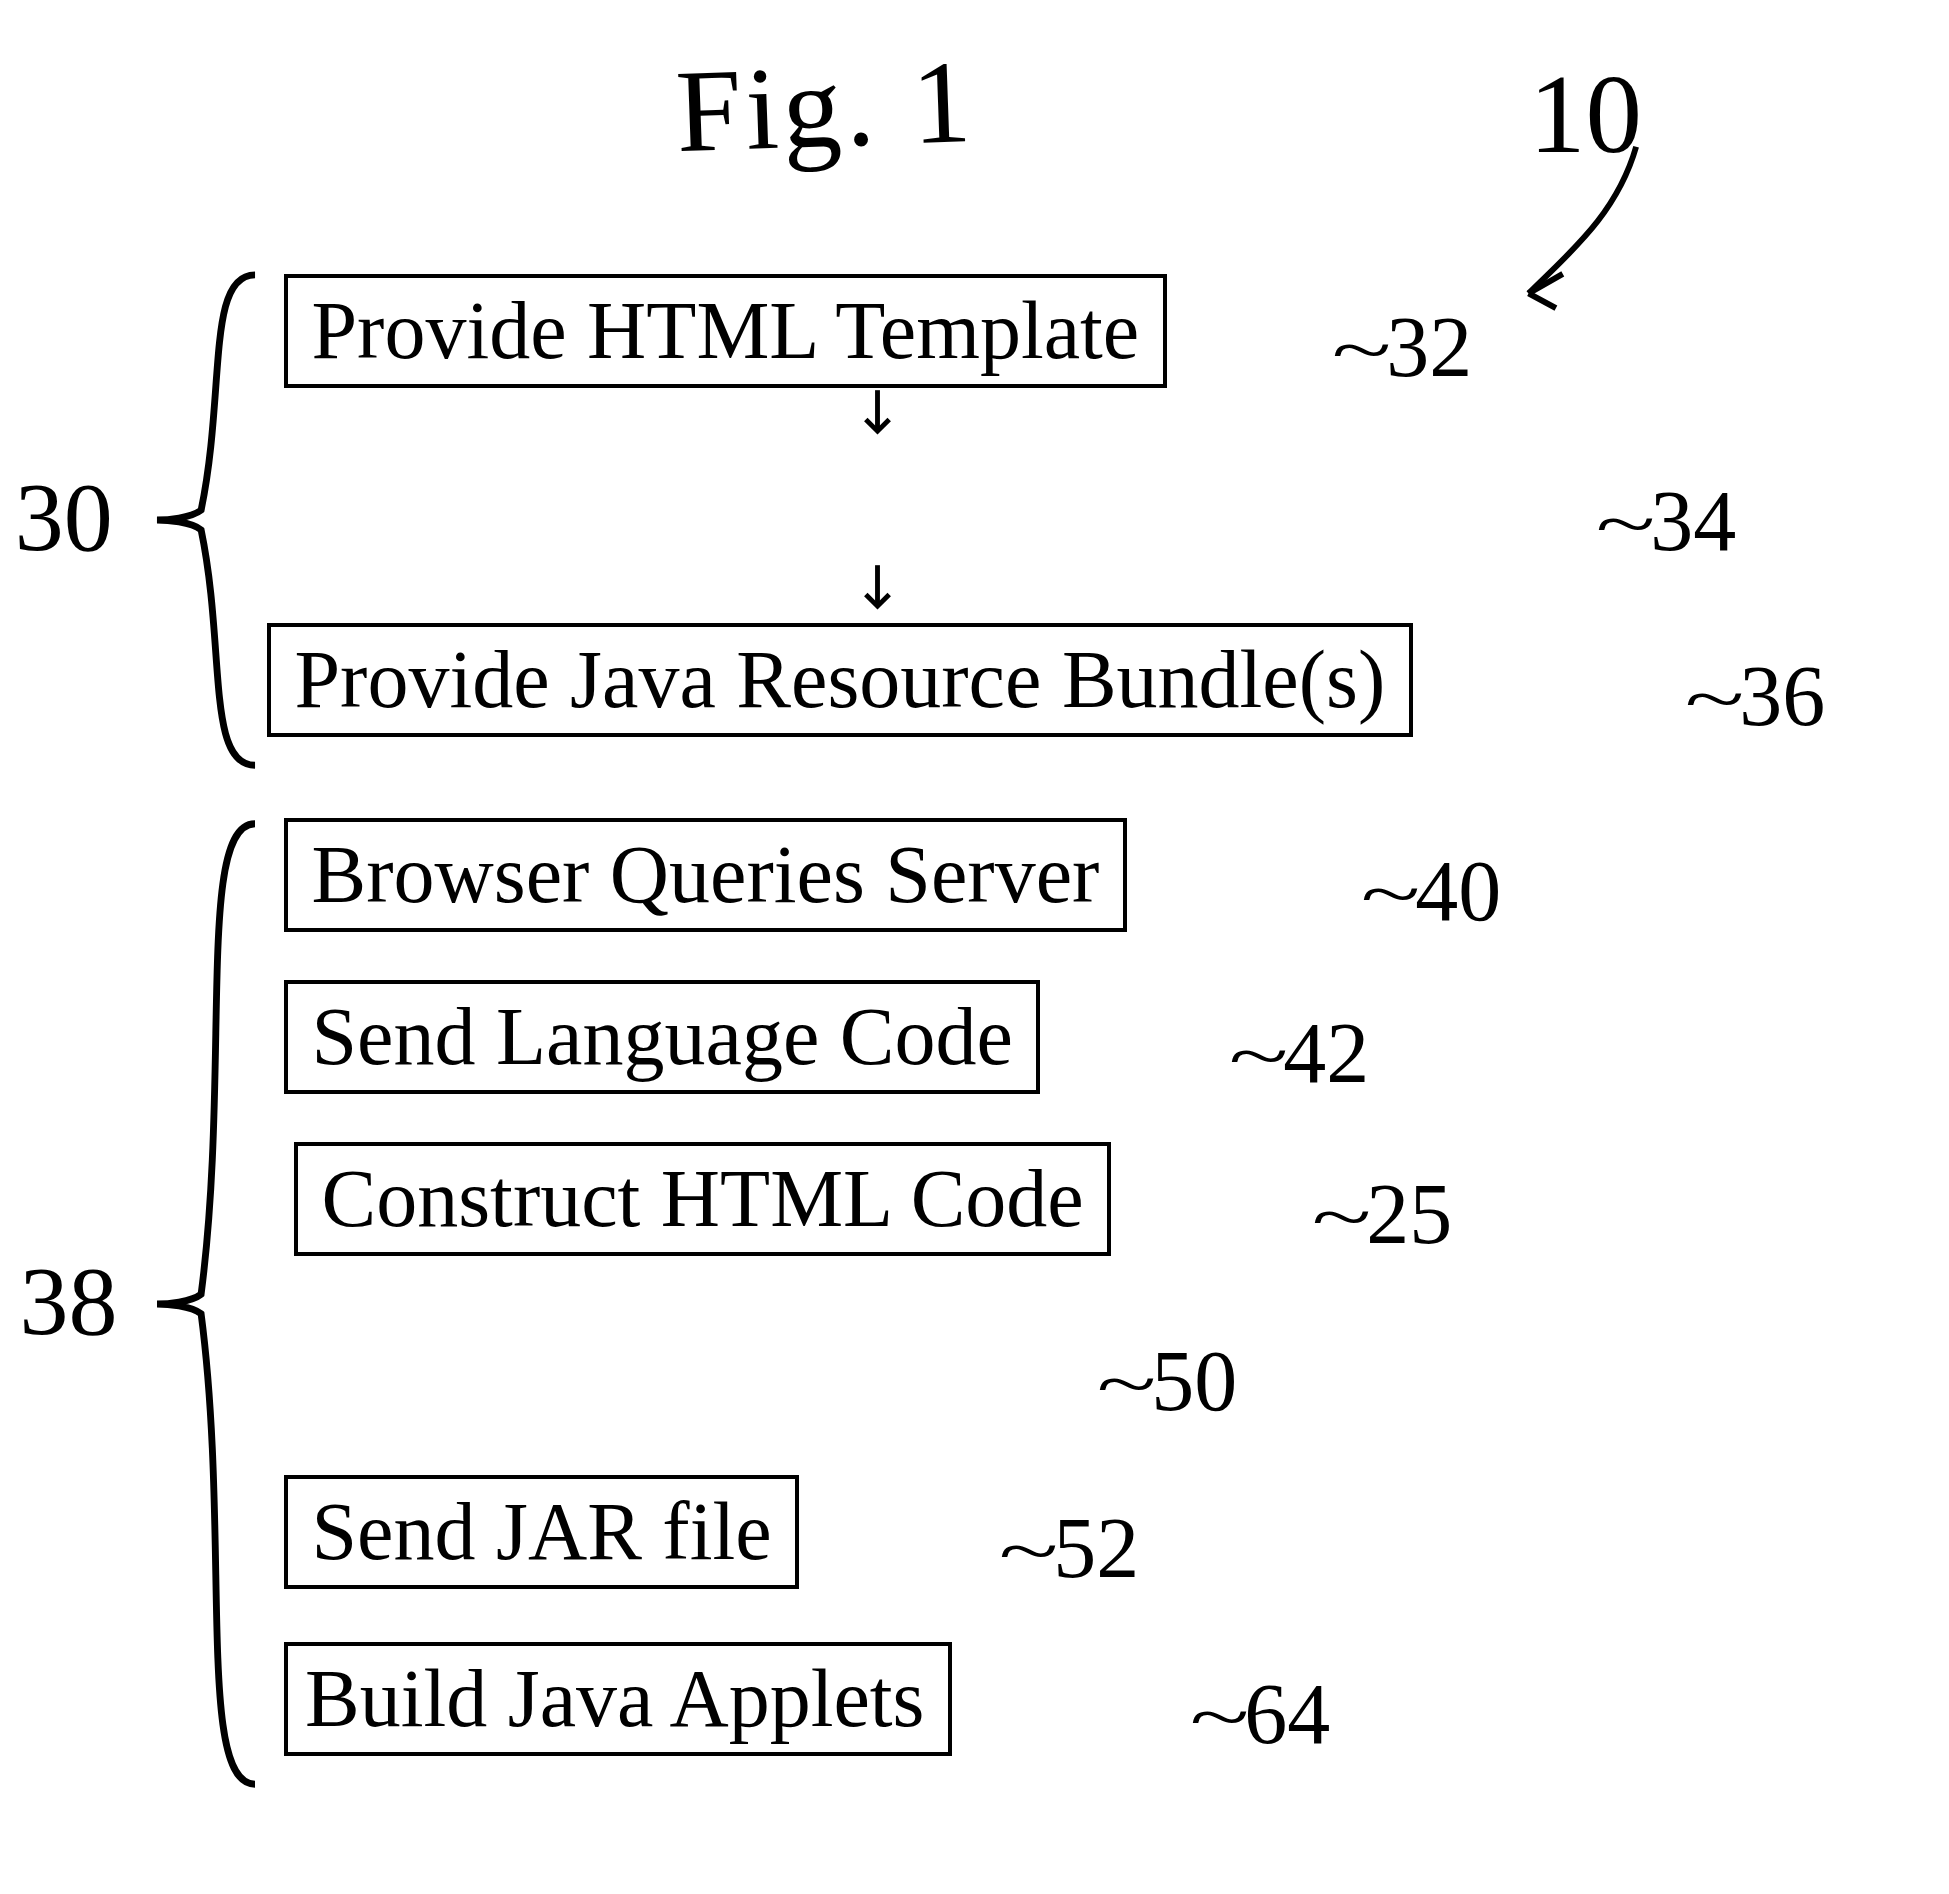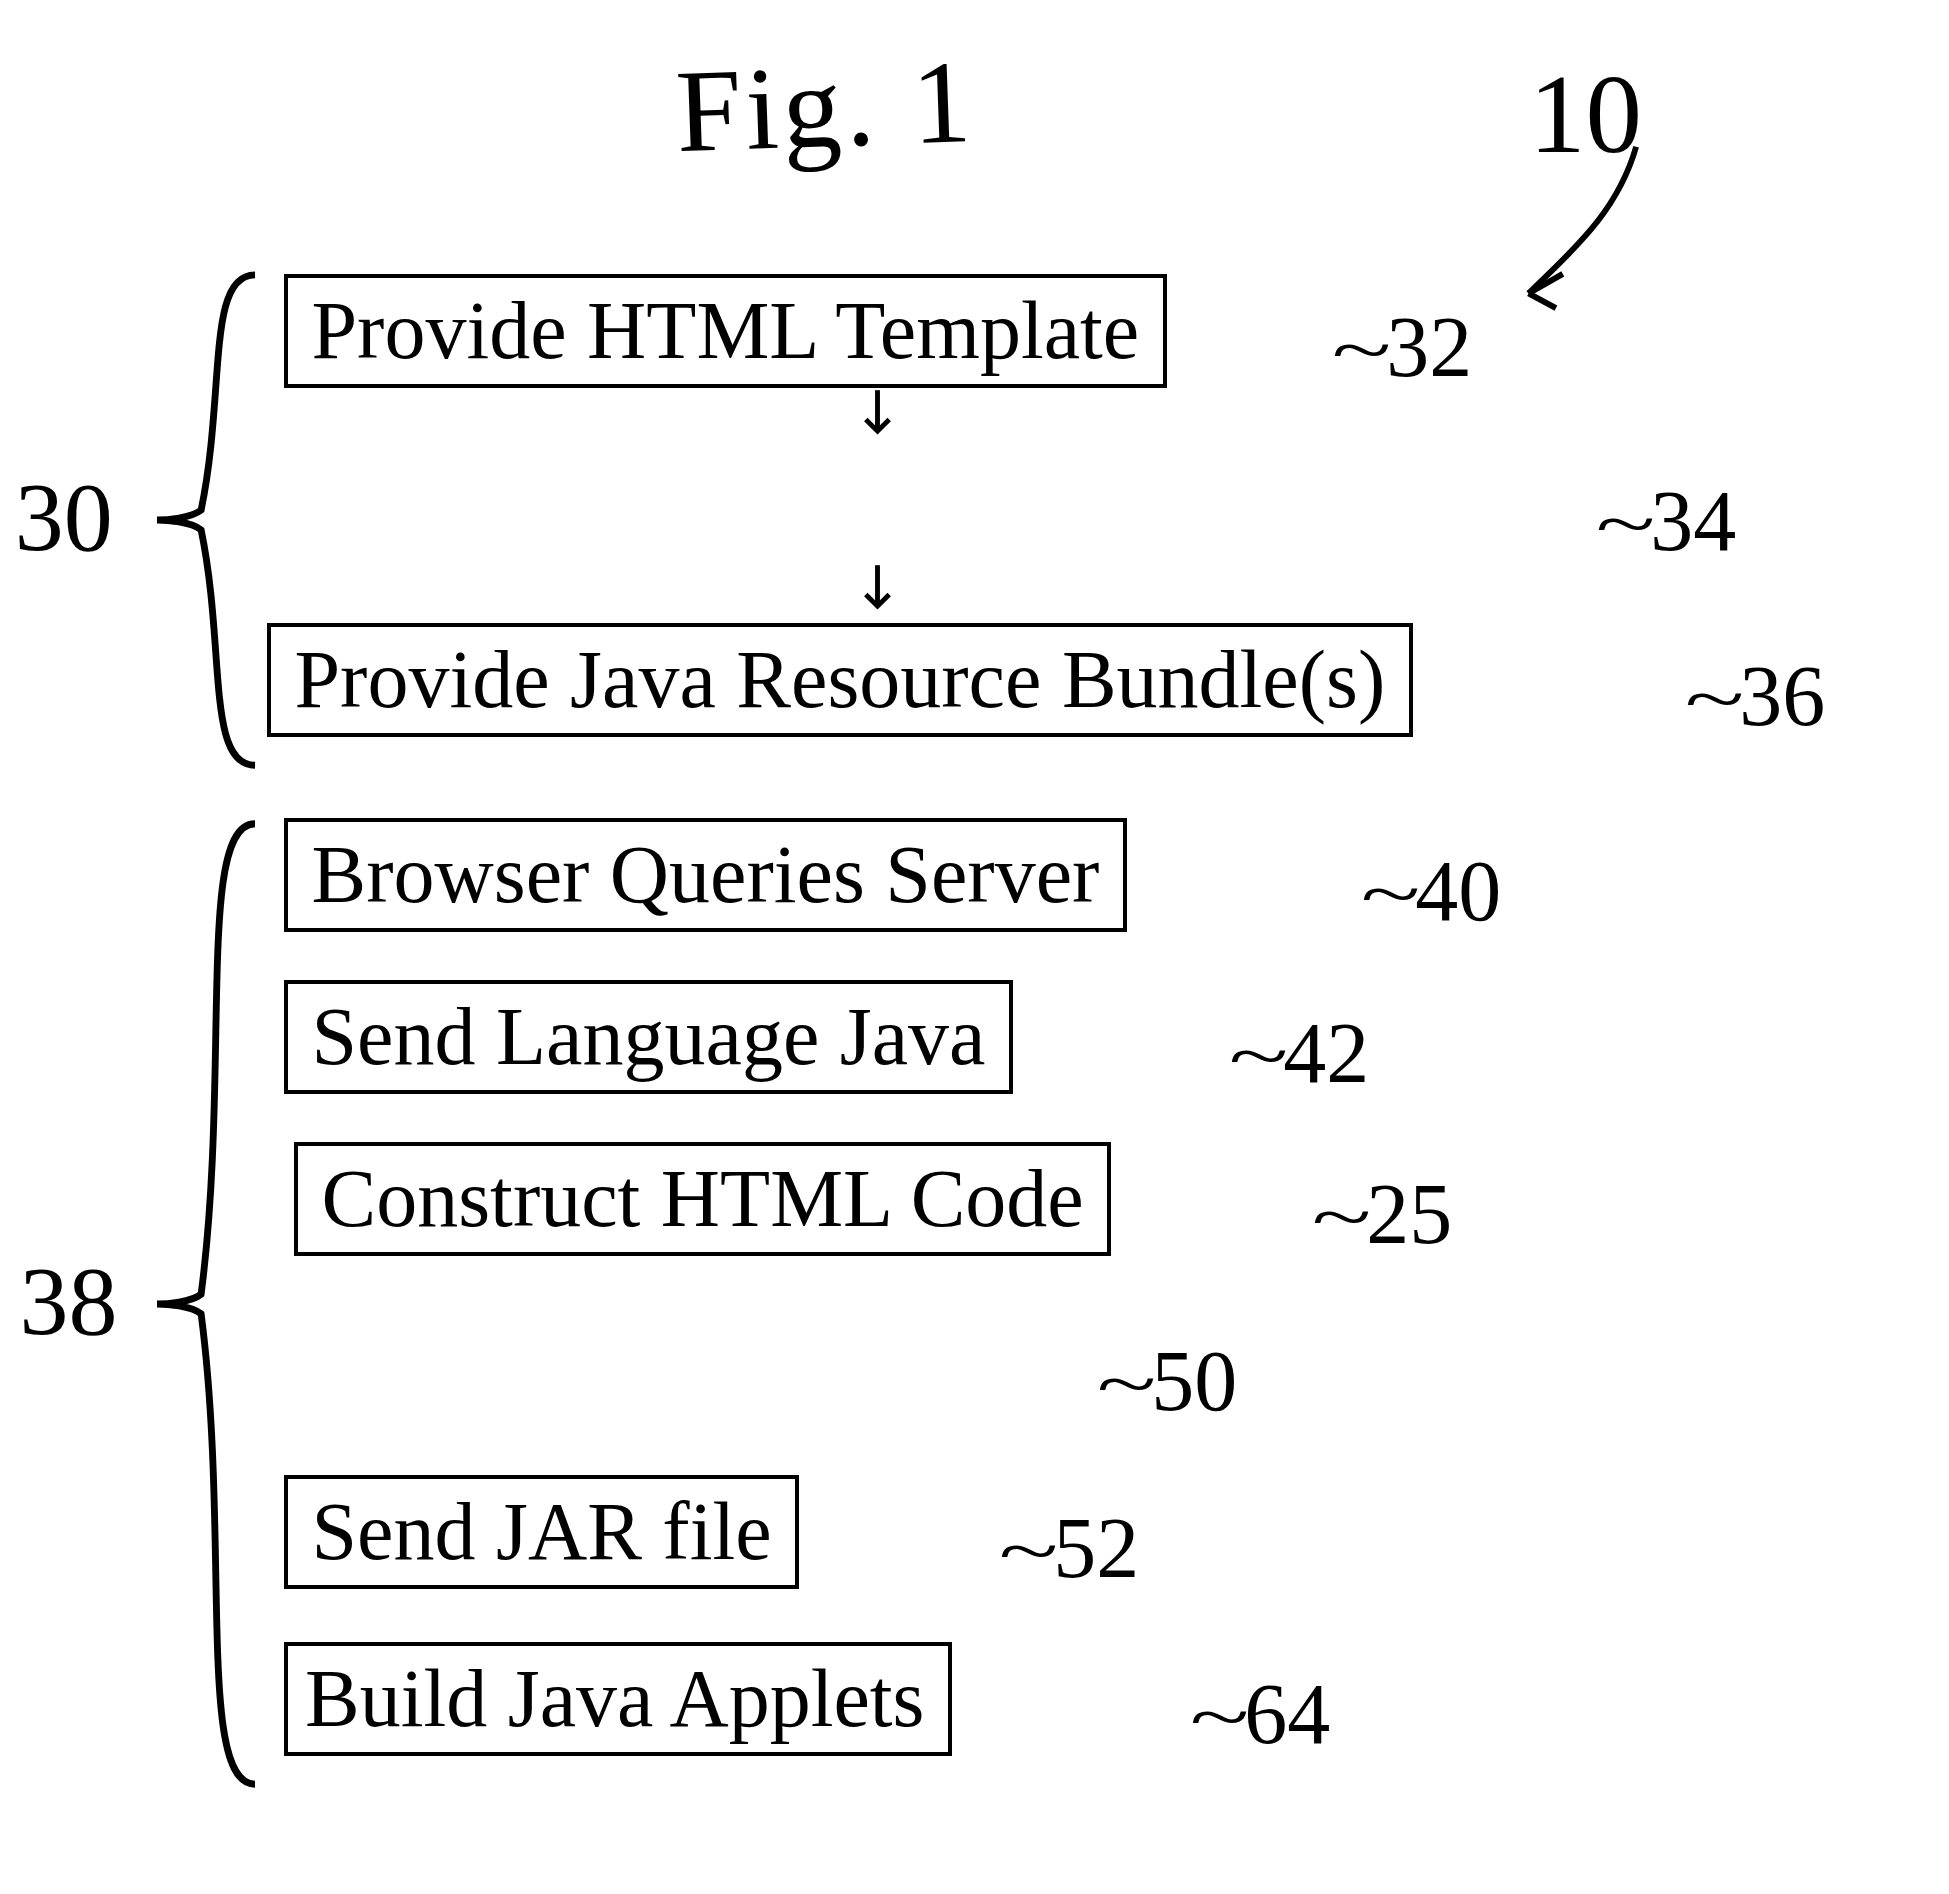--- a/index.html
+++ b/index.html
@@ -118,21 +118,21 @@
 <div class="group-label" style="left:19.6px; top:1245px;">38</div>
 
 <div class="box" style="left:284px; top:818px;">
   <span>Browser Queries Server</span>
 </div>
 <div class="ref-label" style="left:1372px; top:848px;">
   <span class="tilde">~</span><span>40</span>
 </div>
 
 <div class="box" style="left:284px; top:980px;">
-  <span>Send Language Java</span>
+  <span>Send Language Code</span>
 </div>
 <div class="ref-label" style="left:1240px; top:1010px;">
   <span class="tilde">~</span><span>42</span>
 </div>
 
 <div class="box" style="left:294px; top:1142px;">
   <span>Construct HTML Code</span>
 </div>
 <div class="ref-label" style="left:1323px; top:1171px;">
   <span class="tilde">~</span><span>25</span>

